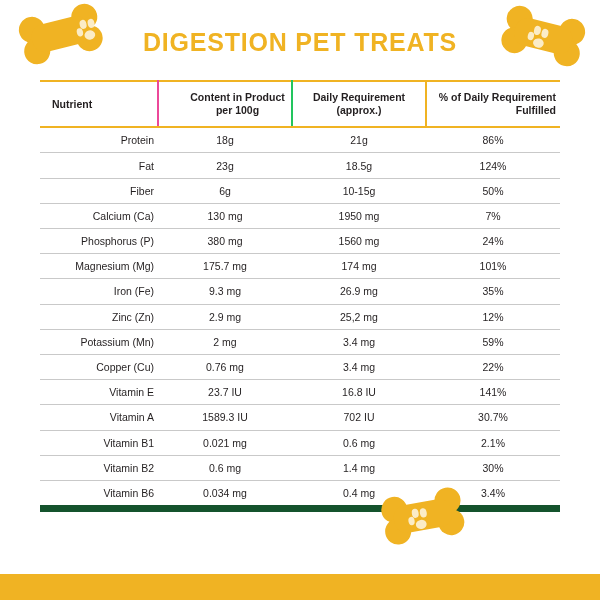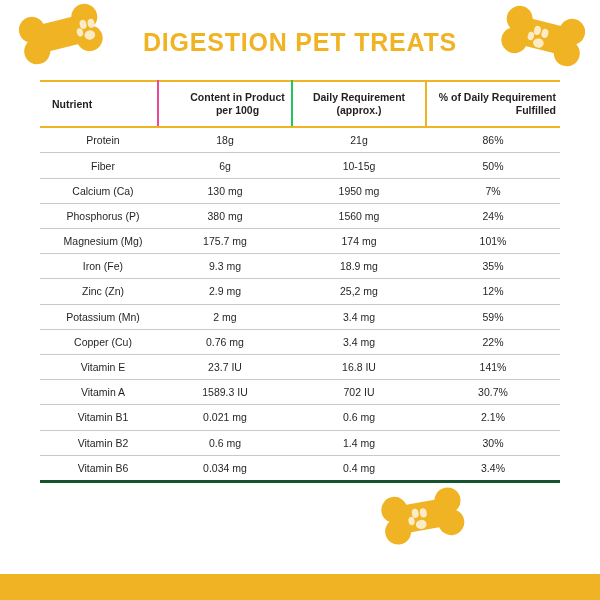--- a/index.html
+++ b/index.html
@@ -85,25 +85,25 @@
 
   table.nutrition tbody td {
     font-size: 10.5px;
     color: #231f20;
     padding: 6.1px 4px;
     border-bottom: 1px solid #c9c9c9;
     text-align: center;
     vertical-align: middle;
   }
   table.nutrition tbody td.col-name {
-    text-align: center;
+    text-align: right;
     padding-left: 12px;
   }
   table.nutrition tbody tr:last-child td {
-    border-bottom: 3px solid #14532d;
+    border-bottom: 7px solid #14532d;
   }
 
   
   col.c1 { width: 118px; }
   col.c2 { width: 134px; }
   col.c3 { width: 134px; }
   col.c4 { width: 134px; }
 
   
   .bottom-bar {
@@ -192,20 +192,26 @@
         </tr>
       </thead>
       <tbody id="table-body">
           <tr>
             <td class="col-name">Protein</td>
             <td>18g</td>
             <td>21g</td>
             <td>86%</td>
           </tr>
           <tr>
+            <td class="col-name">Fat</td>
+            <td>23g</td>
+            <td>18.5g</td>
+            <td>124%</td>
+          </tr>
+          <tr>
             <td class="col-name">Fiber</td>
             <td>6g</td>
             <td>10-15g</td>
             <td>50%</td>
           </tr>
           <tr>
             <td class="col-name">Calcium (Ca)</td>
             <td>130 mg</td>
             <td>1950 mg</td>
             <td>7%</td>
@@ -218,21 +224,21 @@
           </tr>
           <tr>
             <td class="col-name">Magnesium (Mg)</td>
             <td>175.7 mg</td>
             <td>174 mg</td>
             <td>101%</td>
           </tr>
           <tr>
             <td class="col-name">Iron (Fe)</td>
             <td>9.3 mg</td>
-            <td>18.9 mg</td>
+            <td>26.9 mg</td>
             <td>35%</td>
           </tr>
           <tr>
             <td class="col-name">Zinc (Zn)</td>
             <td>2.9 mg</td>
             <td>25,2 mg</td>
             <td>12%</td>
           </tr>
           <tr>
             <td class="col-name">Potassium (Mn)</td>

